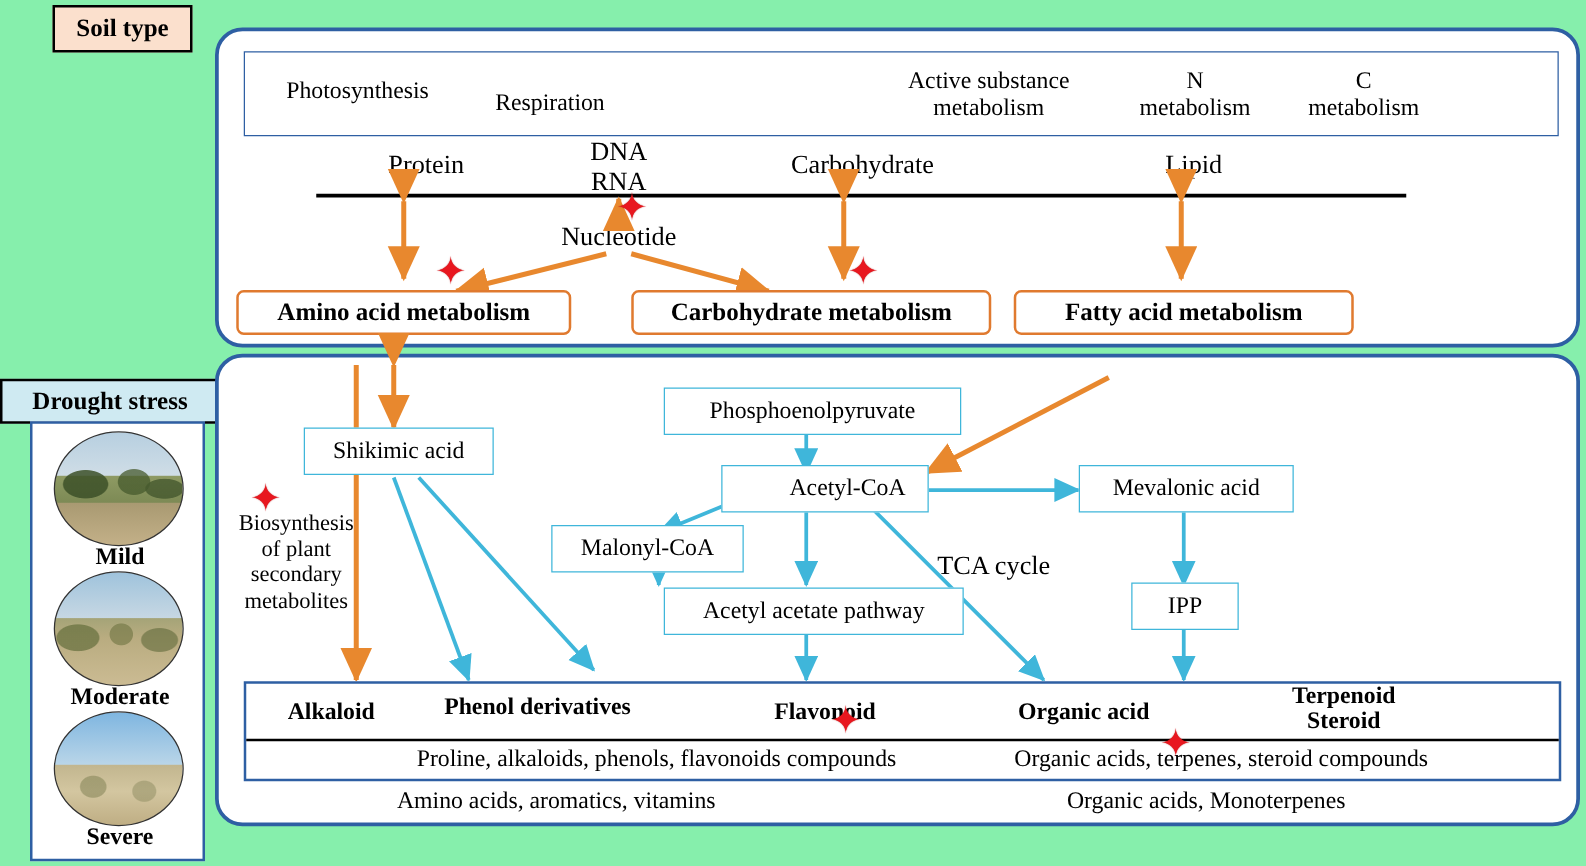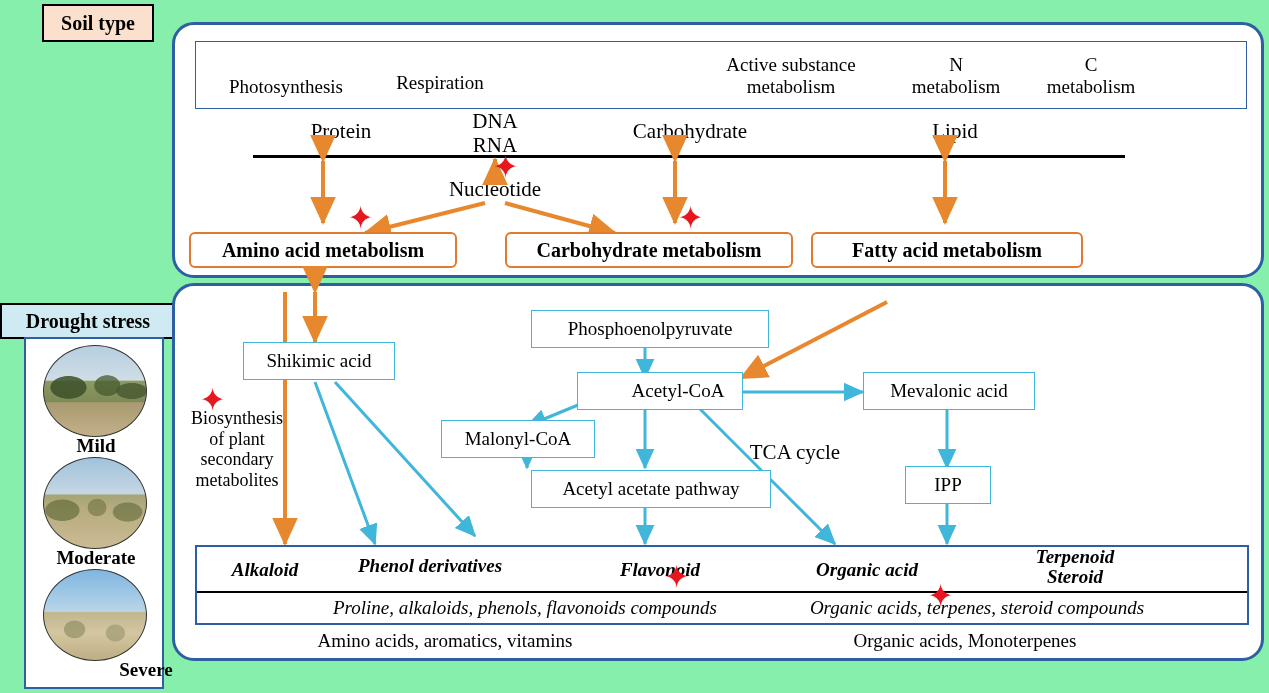--- a/index.html
+++ b/index.html
@@ -163,21 +163,20 @@
     align-items: center;
     justify-content: center;
     font-size: 19px;
     color: #000;
     box-sizing: border-box;
   }
   .blue-box {
     border: 2px solid #2e5fa3;
     background: #ffffff;
     box-sizing: border-box;
-    font-style: italic;
   }
   .hr-black {
     background: #000;
     height: 3px;
   }
   .star {
     color: #e8171f;
     font-size: 30px;
     line-height: 1;
     font-family: "DejaVu Sans", sans-serif;
@@ -196,27 +195,27 @@
   <div class="abs tag tag-drought" style="left:0px; top:303px; width:172px; height:32px;">Drought stress</div>
 
   <div class="abs panel-white panel-drought" style="left:24px; top:337px; width:140px; height:352px;">
     <div class="abs photo photo-mild" style="left:17px; top:6px;"></div>
     <div class="abs cap" style="left:0; top:96px; width:140px;">Mild</div>
 
     <div class="abs photo photo-moderate" style="left:17px; top:118px;"></div>
     <div class="abs cap" style="left:0; top:208px; width:140px;">Moderate</div>
 
     <div class="abs photo photo-severe" style="left:17px; top:230px;"></div>
-    <div class="abs cap" style="left:15px; top:320px; width:140px;padding-left:35px;">Severe</div>
+    <div class="abs cap" style="left:0; top:320px; width:140px;">Severe</div>
   </div>
 
   <div class="abs round-panel panel-top" style="left:172px; top:22px; width:1092px; height:256px;">
 
     <div class="abs thin-box" style="left:20px; top:16px; width:1052px; height:68px;">
-      <div class="abs txt" style="left:10px; top:34px; width:160px;">Photosynthesis</div>
+      <div class="abs txt" style="left:10px; top:20px; width:160px;">Photosynthesis</div>
       <div class="abs txt" style="left:174px; top:30px; width:140px;">Respiration</div>
       <div class="abs txt" style="left:500px; top:12px; width:190px; white-space:pre-line;">Active substance
 metabolism</div>
       <div class="abs txt" style="left:690px; top:12px; width:140px; white-space:pre-line;">N
 metabolism</div>
       <div class="abs txt" style="left:820px; top:12px; width:150px; white-space:pre-line;">C
 metabolism</div>
     </div>
 
     <div class="abs txt txt-lg" style="left:86px; top:94px; width:160px;">Protein</div>

